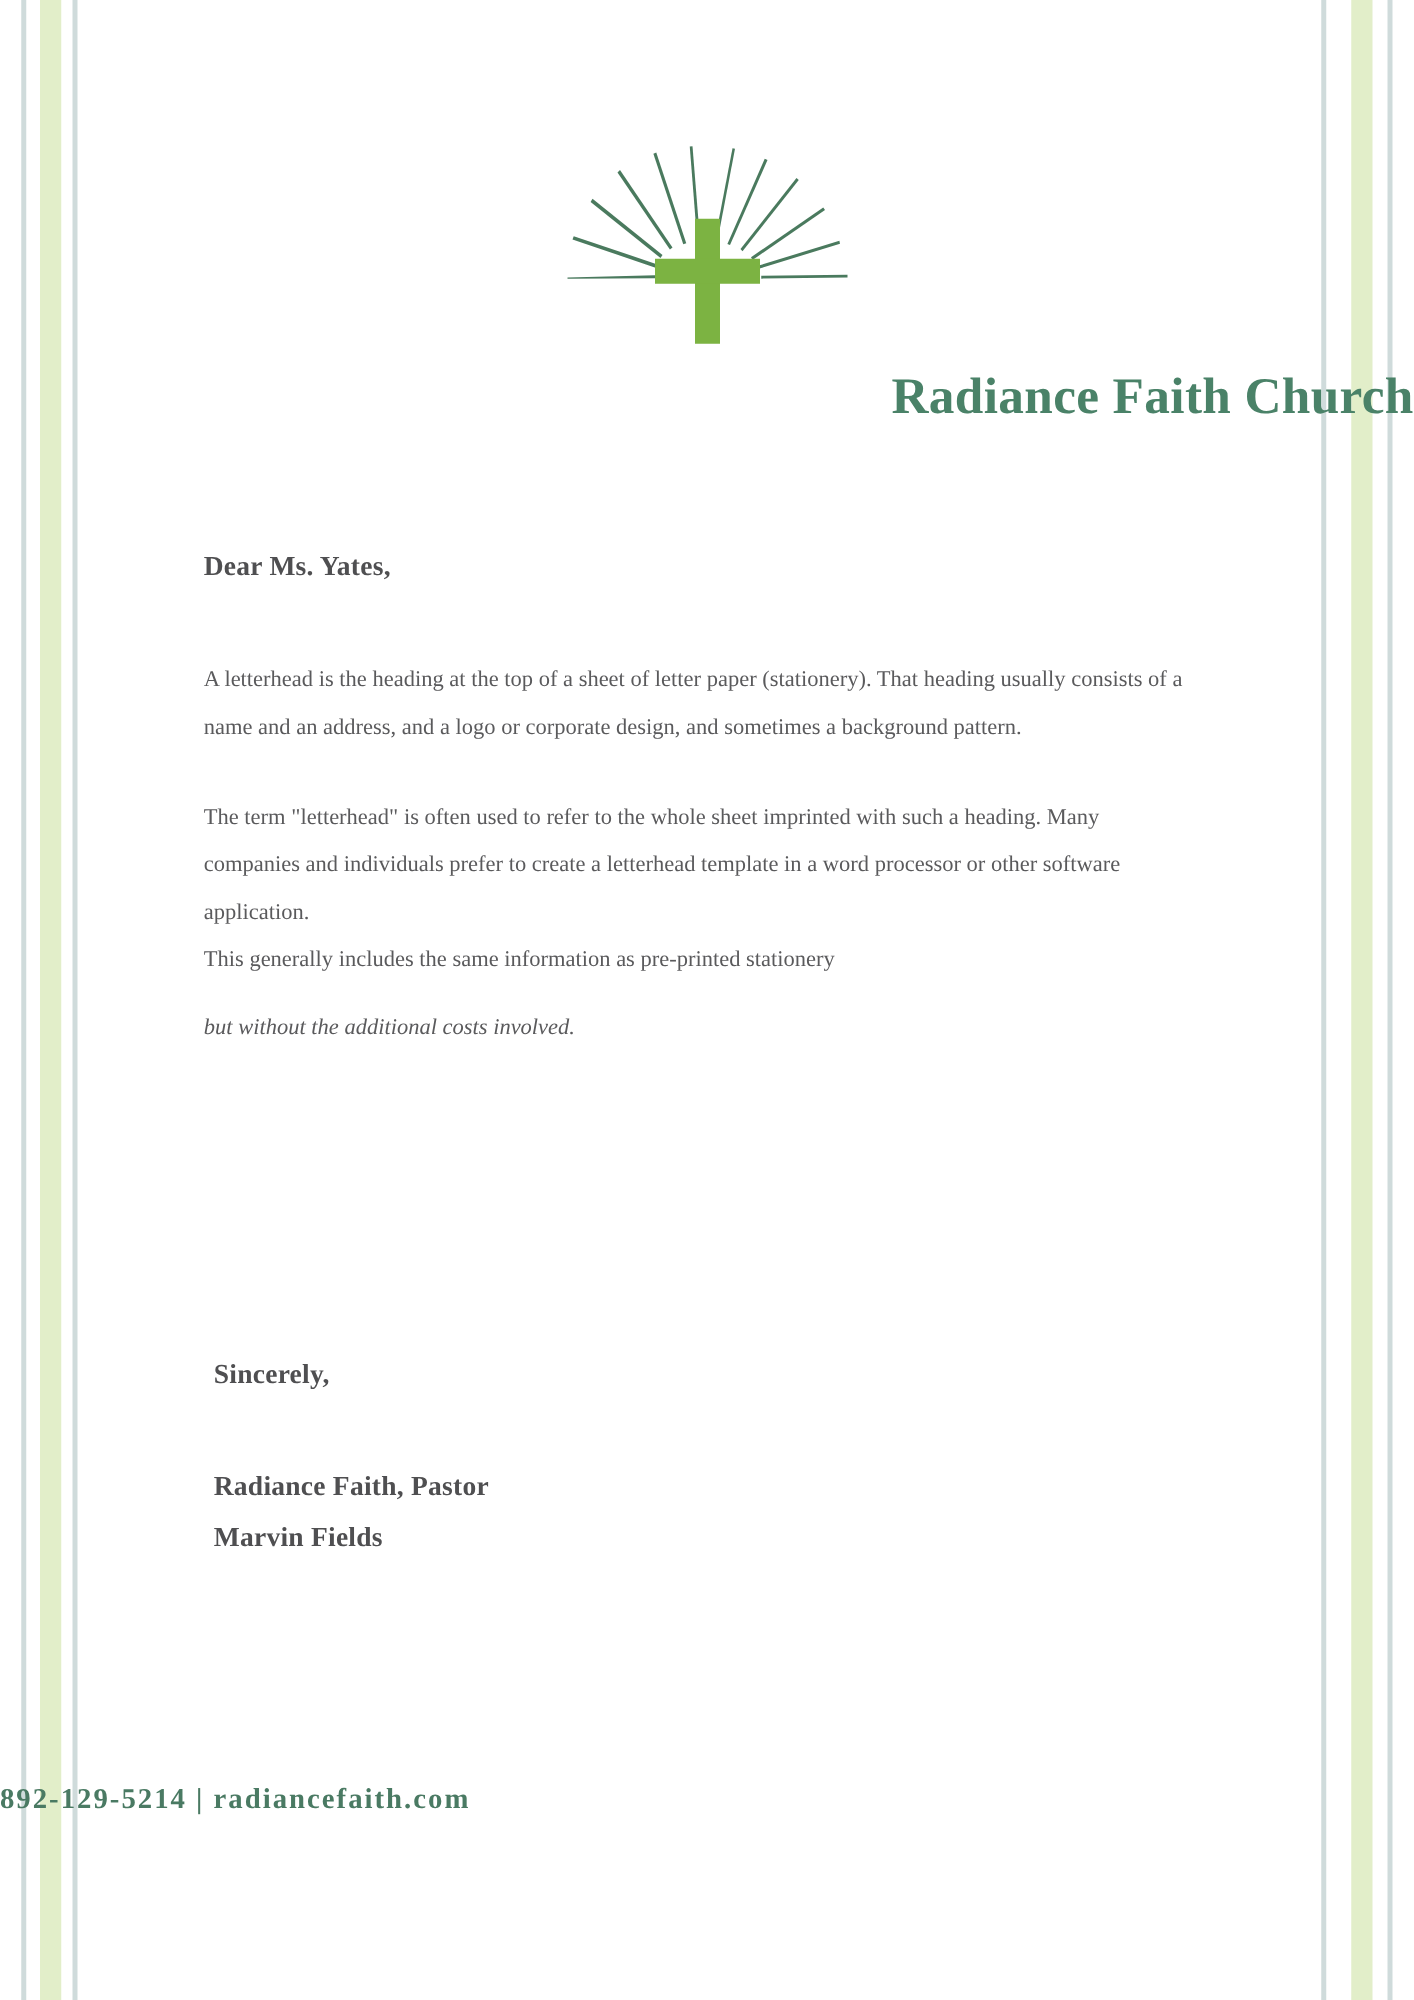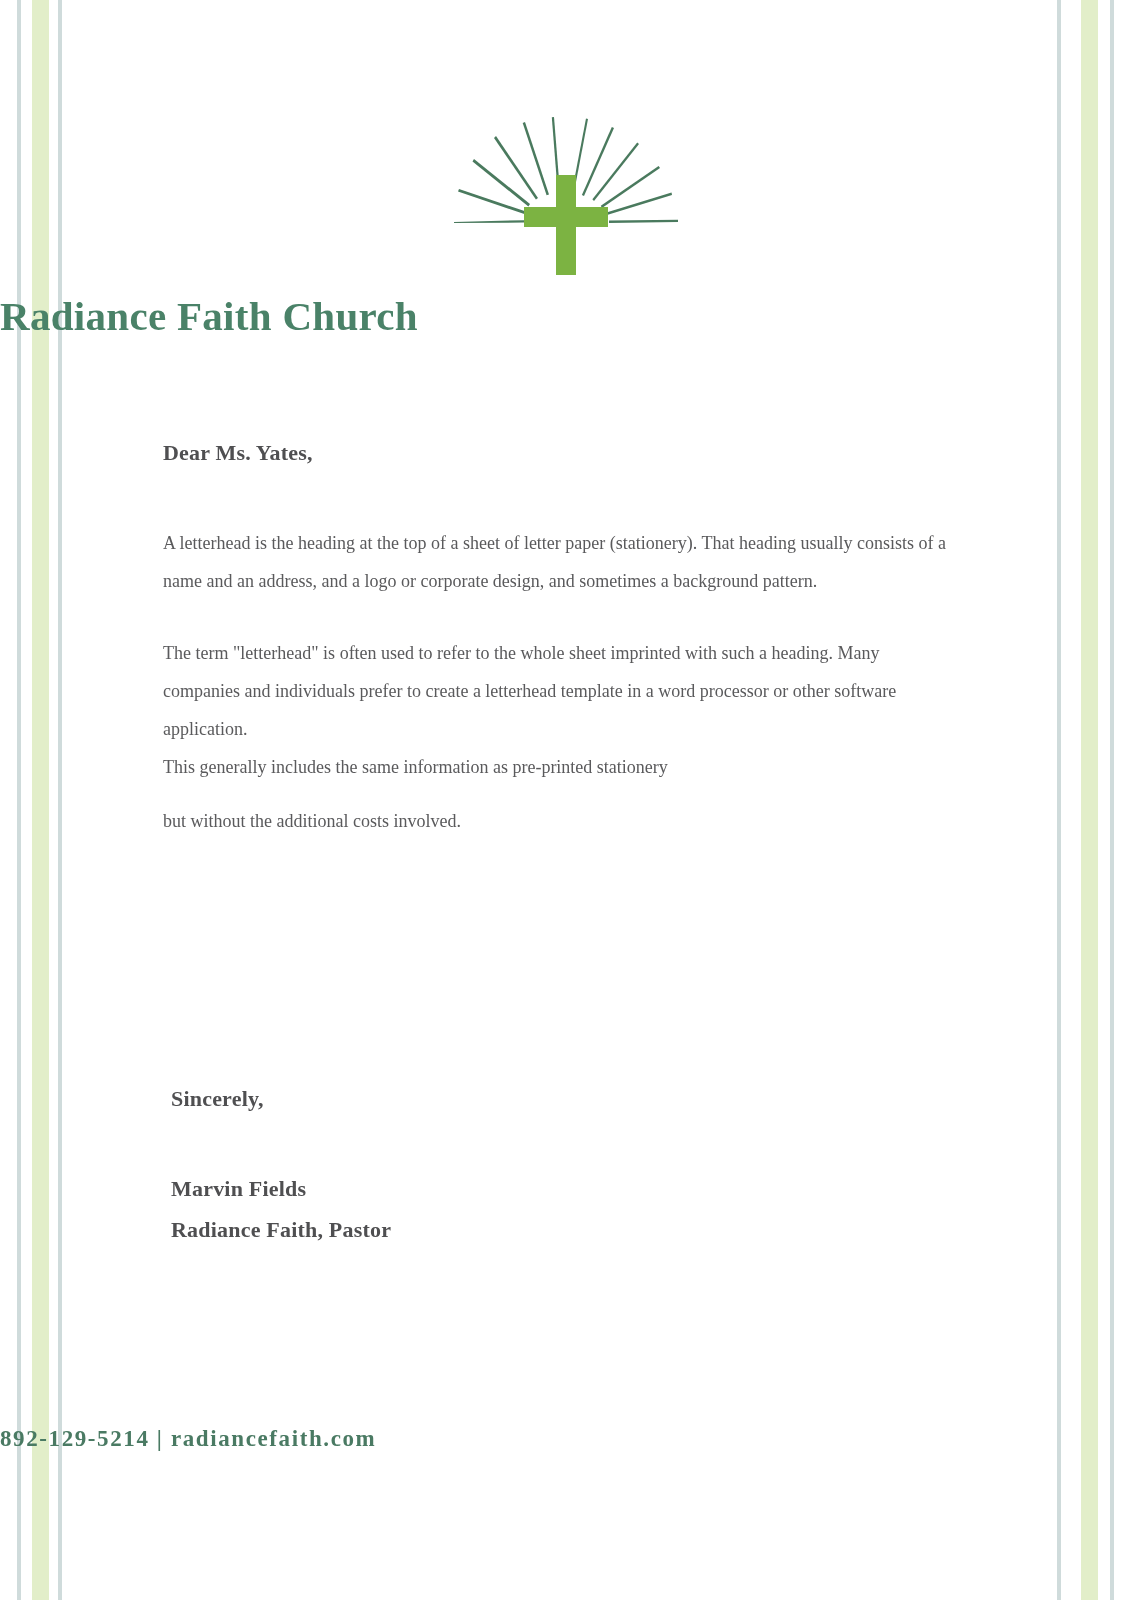--- a/index.html
+++ b/index.html
@@ -51,21 +51,21 @@
     justify-content: center;
   }
   .logo-svg { display: block; }
 
   
   .church-name {
     position: absolute;
     left: 0;
     right: 0;
     top: 292px;
-    text-align: left;
+    text-align: right;
     font-size: 41px;
     font-weight: bold;
     color: #4a8268;
     letter-spacing: 0.3px;
     font-family: "Liberation Serif", "DejaVu Serif", serif;
   }
 
   
   .letter {
     position: absolute;
@@ -81,21 +81,21 @@
     margin: 0 0 58px 0;
     letter-spacing: 0.2px;
   }
   .para {
     font-size: 18px;
     line-height: 38px;
     color: #5a5a5c;
     margin: 0 0 34px 0;
     font-weight: normal;
   }
-  .para:last-of-type { margin-bottom: 0; }
+  .para:last-of-type { margin-bottom: 0; font-style: italic; }
 
   .closing {
     font-size: 22px;
     font-weight: bold;
     color: #4f4f51;
     margin: 0;
     letter-spacing: 0.2px;
   }
   .sign-name {
     font-size: 22px;
@@ -188,21 +188,21 @@
     <p class="para" style="margin-bottom:16px;">This generally includes the same information as pre-printed stationery</p>
 
     <p class="para">but without the additional costs involved.</p>
   </div>
 
   <div class="closing-block">
     <p class="closing">Sincerely,</p>
   </div>
 
   <div class="signature-block">
+    <p class="sign-name">Radiance Faith, Pastor</p>
     <p class="sign-name">Marvin Fields</p>
-    <p class="sign-name">Radiance Faith, Pastor</p>
   </div>
 
   <div class="footer">
     <div class="footer-line">892-129-5214 | radiancefaith.com</div>
   </div>
 
 </div>
 
 </body></html>

